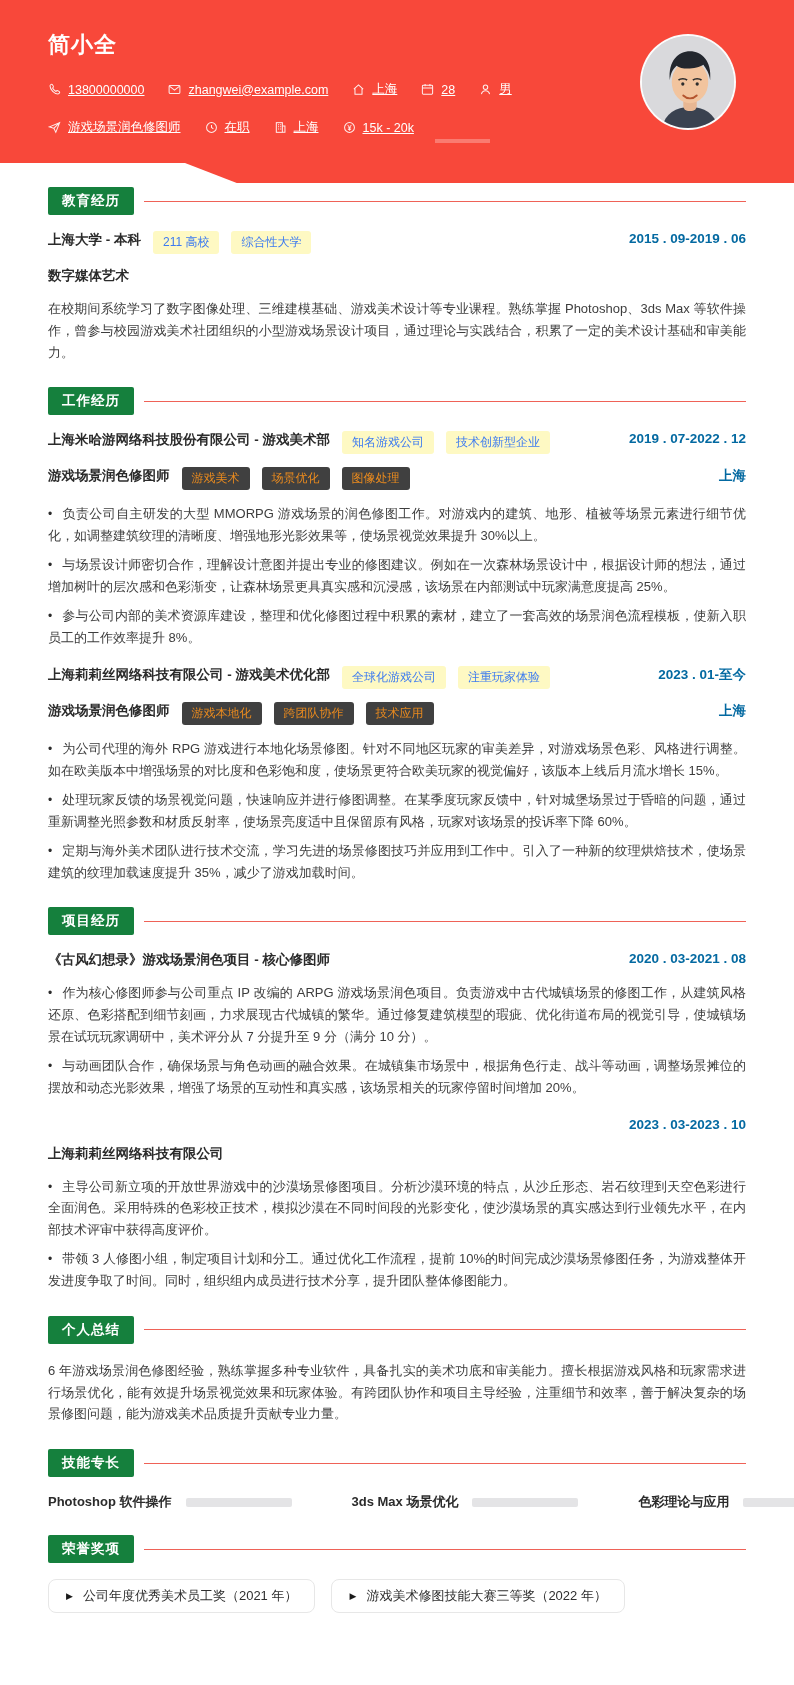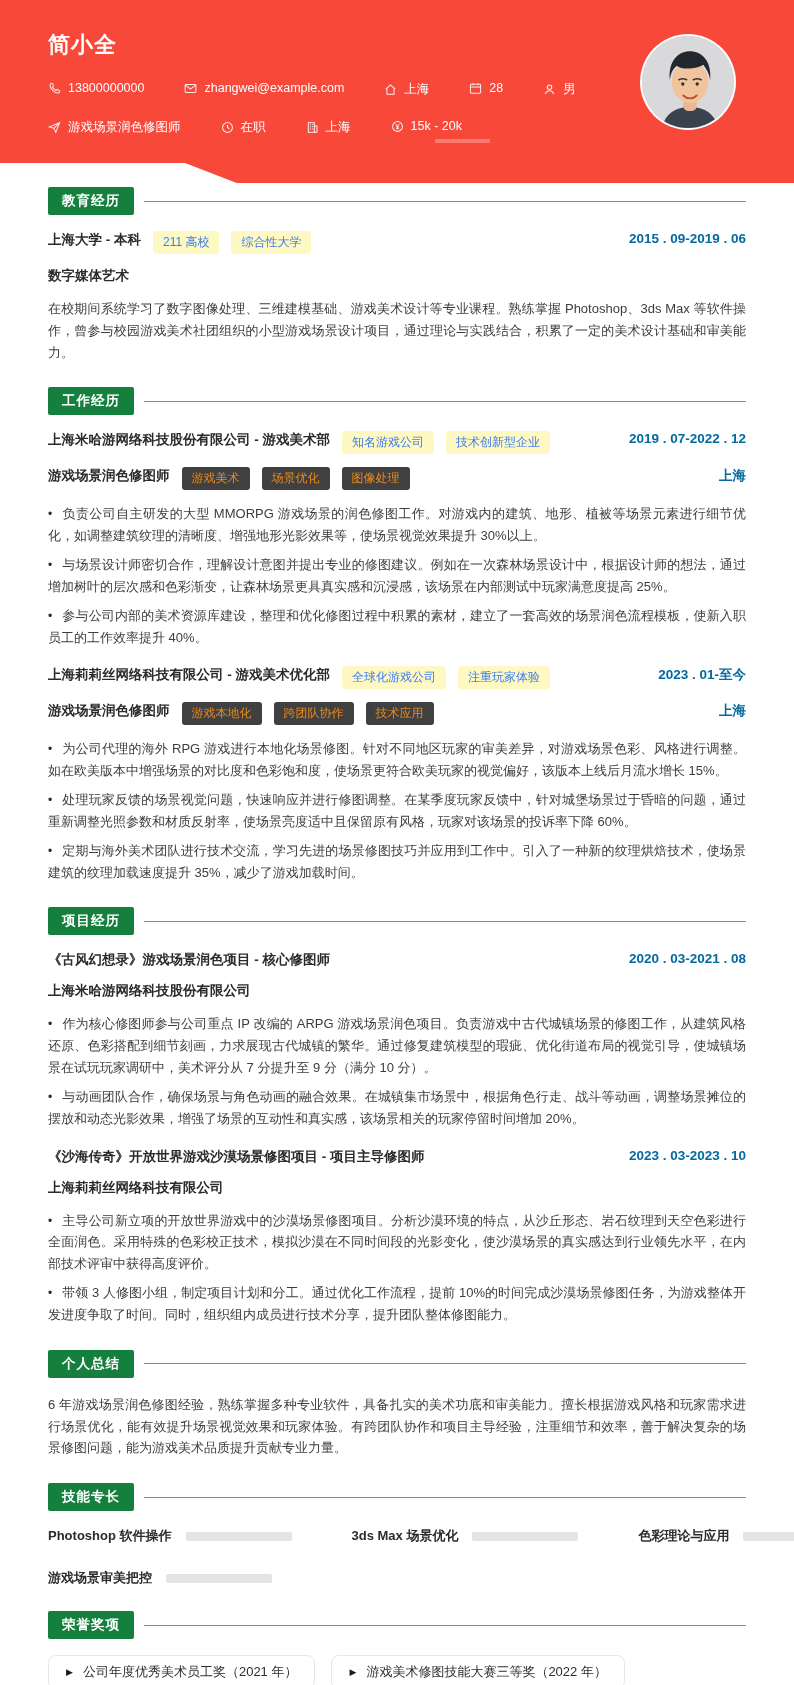--- a/index.html
+++ b/index.html
@@ -8,21 +8,21 @@
     width:794px; height:1685px; overflow:hidden; background:#ffffff;
     font-family:"Liberation Sans","DejaVu Sans",sans-serif; color:#3d3d3d;
     position:relative;
   }
   
   .header { position:relative; background:#F8483A; height:163px; color:#ffffff; padding:30px 48px 0 48px; }
   .header-ext { position:absolute; top:163px; left:185px; width:609px; height:20px; background:#F8483A;
     clip-path:polygon(0 0,100% 0,100% 100%,8.5% 100%); }
   .header-strip { position:absolute; top:139px; left:435px; width:55px; height:4px; background:rgba(255,255,255,.28); }
   .name { font-size:22px; font-weight:bold; letter-spacing:1px; }
-  .contact-row { display:flex; align-items:flex-start; gap:40px; margin-top:21px; font-size:12.5px; }
+  .contact-row { display:flex; align-items:center; gap:24px; margin-top:21px; font-size:12.5px;text-decoration:underline; }
   .contact-item { display:flex; align-items:center; gap:7px; white-space:nowrap; }
   .cicon { width:13px; height:13px; display:inline-block; opacity:.9; }
   .avatar { position:absolute; left:640px; top:34px; width:96px; height:96px; border-radius:50%;
     border:2px solid rgba(255,255,255,.9); background:#d9d9dc; overflow:hidden; }
   
   .page { padding:0 48px; }
   .section-head { display:flex; align-items:center; margin-top:24px; margin-bottom:16px; }
   .section-badge { background:#15803d; color:#fff; font-size:13.5px; font-weight:bold;
     padding:5px 14px; border-radius:2px; letter-spacing:1px; }
   .section-line { flex:1; height:1px; background:#ef6257; margin-left:10px; }
@@ -31,21 +31,21 @@
   .entry-title { font-size:13.5px; font-weight:bold; color:#2b2b2b; white-space:nowrap; }
   .entry-date { margin-left:auto; font-size:13.5px; font-weight:bold; color:#0369a1; white-space:nowrap; }
   .tag { font-size:12px; padding:3px 10px; border-radius:3px; margin-left:12px; white-space:nowrap; }
   .tag-blue { color:#3D7BF0; background:#fef9c3; }
   .tag-orange { color:#E98A1E; background:#404040; }
   .para { font-size:13px; line-height:1.68; text-align:justify; color:#3d3d3d; margin-bottom:4px; }
   .bullets { list-style:none; margin:2px 0 18px 0; }
   .bullets li { font-size:13px; line-height:1.68; text-align:justify; color:#3d3d3d; margin-bottom:7px; }
   .bullets li .dot { font-size:12px; margin-right:10px; color:#2b2b2b; }
   
-  .skills-grid { display:grid; grid-template-columns:1fr 1fr 1fr; column-gap:60px; row-gap:24px; margin:6px 0 10px; }
+  .skills-grid { display:grid; grid-template-columns:1fr 1fr 1fr 1fr; column-gap:60px; row-gap:24px; margin:6px 0 10px; }
   .skill { display:flex; align-items:center; }
   .skill-name { font-size:13px; font-weight:bold; color:#2b2b2b; white-space:nowrap; margin-right:14px; }
   .skill-track { width:106px; height:9px; background:#e4e4e6; border-radius:2px; overflow:hidden; }
   .skill-fill { height:100%; background:#F8483A; clip-path:polygon(0 0,calc(100% - 6px) 0,100% 100%,0 100%); }
   
   .awards { display:flex; gap:16px; margin:4px 0 6px; }
   .award-box { display:flex; align-items:center; gap:10px; border:1px solid #e7e7e7; border-radius:8px;
     padding:7px 17px; font-size:13px; color:#2e2e2e; }
   .award-tri { font-size:9px; color:#1a1a1a; }
 </style>
@@ -172,21 +172,21 @@
     <div class="entry-row">
       <span class="entry-title">游戏场景润色修图师</span>
       <span class="tag tag-orange">游戏美术</span>
       <span class="tag tag-orange">场景优化</span>
       <span class="tag tag-orange">图像处理</span>
       <span class="entry-date">上海</span>
     </div>
     <ul class="bullets">
       <li><span class="dot">•</span><span>负责公司自主研发的大型 MMORPG 游戏场景的润色修图工作。对游戏内的建筑、地形、植被等场景元素进行细节优化，如调整建筑纹理的清晰度、增强地形光影效果等，使场景视觉效果提升 30%以上。</span></li>
       <li><span class="dot">•</span><span>与场景设计师密切合作，理解设计意图并提出专业的修图建议。例如在一次森林场景设计中，根据设计师的想法，通过增加树叶的层次感和色彩渐变，让森林场景更具真实感和沉浸感，该场景在内部测试中玩家满意度提高 25%。</span></li>
-      <li><span class="dot">•</span><span>参与公司内部的美术资源库建设，整理和优化修图过程中积累的素材，建立了一套高效的场景润色流程模板，使新入职员工的工作效率提升 40%。</span></li>
+      <li><span class="dot">•</span><span>参与公司内部的美术资源库建设，整理和优化修图过程中积累的素材，建立了一套高效的场景润色流程模板，使新入职员工的工作效率提升 8%。</span></li>
     </ul>
   </div>
 
   <div class="entry">
     <div class="entry-row">
       <span class="entry-title">上海莉莉丝网络科技有限公司 - 游戏美术优化部</span>
       <span class="tag tag-blue">全球化游戏公司</span>
       <span class="tag tag-blue">注重玩家体验</span>
       <span class="entry-date">2023 . 01-至今</span>
     </div>
@@ -207,32 +207,28 @@
   <div class="section-head">
     <span class="section-badge">项目经历</span>
     <span class="section-line"></span>
   </div>
 
   <div class="entry">
     <div class="entry-row">
       <span class="entry-title">《古风幻想录》游戏场景润色项目 - 核心修图师</span>
       <span class="entry-date">2020 . 03-2021 . 08</span>
     </div>
-    <div class="entry-row">
-      <span class="entry-title">上海米哈游网络科技股份有限公司</span>
-    </div>
     <ul class="bullets">
       <li><span class="dot">•</span><span>作为核心修图师参与公司重点 IP 改编的 ARPG 游戏场景润色项目。负责游戏中古代城镇场景的修图工作，从建筑风格还原、色彩搭配到细节刻画，力求展现古代城镇的繁华。通过修复建筑模型的瑕疵、优化街道布局的视觉引导，使城镇场景在试玩玩家调研中，美术评分从 7 分提升至 9 分（满分 10 分）。</span></li>
       <li><span class="dot">•</span><span>与动画团队合作，确保场景与角色动画的融合效果。在城镇集市场景中，根据角色行走、战斗等动画，调整场景摊位的摆放和动态光影效果，增强了场景的互动性和真实感，该场景相关的玩家停留时间增加 20%。</span></li>
     </ul>
   </div>
 
   <div class="entry">
     <div class="entry-row">
-      <span class="entry-title">《沙海传奇》开放世界游戏沙漠场景修图项目 - 项目主导修图师</span>
       <span class="entry-date">2023 . 03-2023 . 10</span>
     </div>
     <div class="entry-row">
       <span class="entry-title">上海莉莉丝网络科技有限公司</span>
     </div>
     <ul class="bullets">
       <li><span class="dot">•</span><span>主导公司新立项的开放世界游戏中的沙漠场景修图项目。分析沙漠环境的特点，从沙丘形态、岩石纹理到天空色彩进行全面润色。采用特殊的色彩校正技术，模拟沙漠在不同时间段的光影变化，使沙漠场景的真实感达到行业领先水平，在内部技术评审中获得高度评价。</span></li>
       <li><span class="dot">•</span><span>带领 3 人修图小组，制定项目计划和分工。通过优化工作流程，提前 10%的时间完成沙漠场景修图任务，为游戏整体开发进度争取了时间。同时，组织组内成员进行技术分享，提升团队整体修图能力。</span></li>
     </ul>
   </div>

